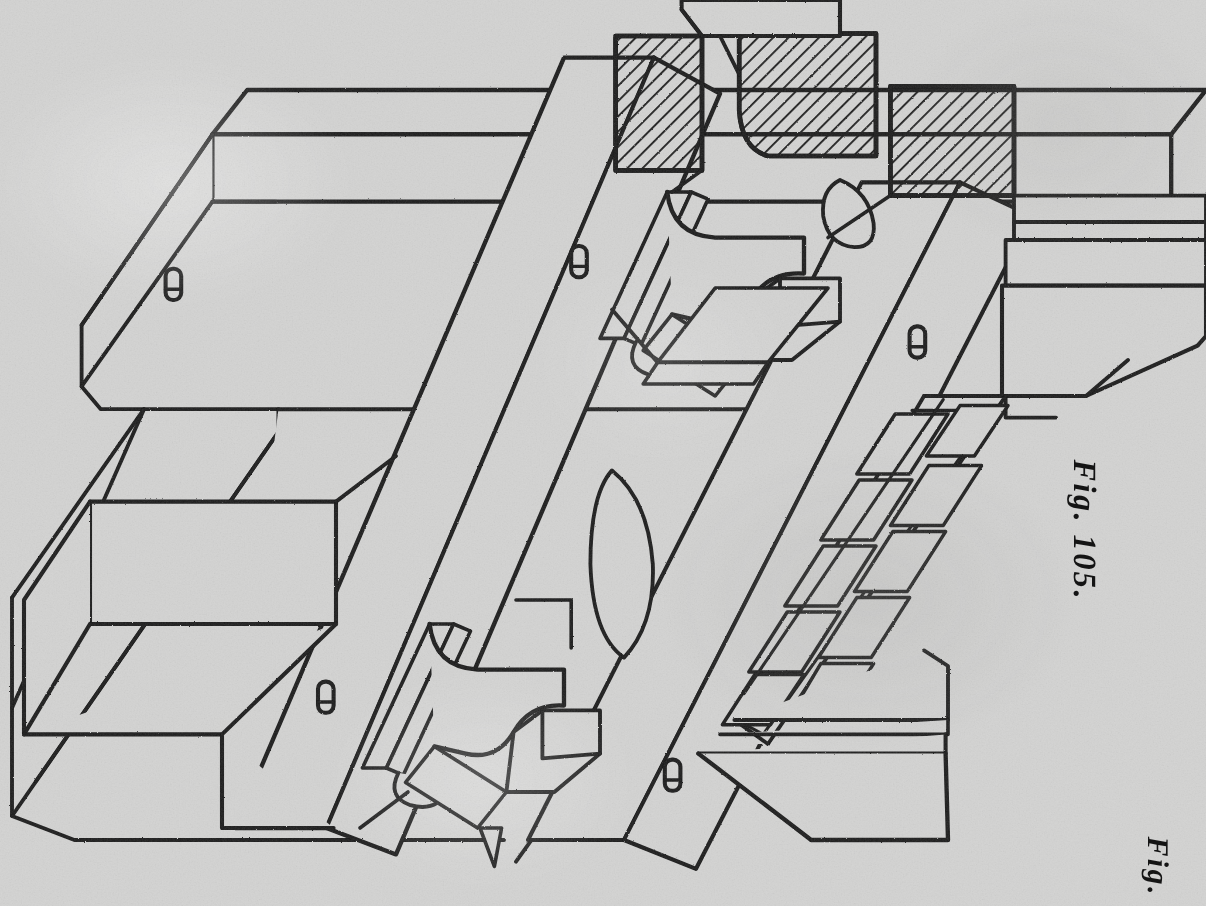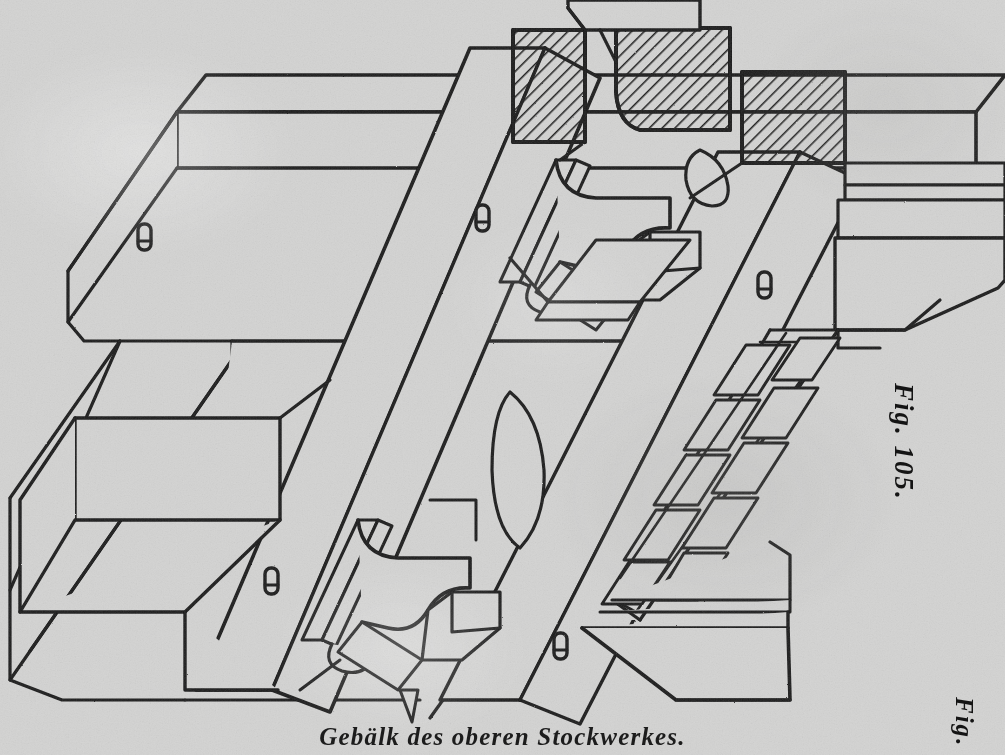--- a/index.html
+++ b/index.html
@@ -295,19 +295,18 @@
 
   <div id="paper-grain"></div>
   <svg id="speckle" width="1005" height="755">
     <filter id="sp">
       <feTurbulence type="fractalNoise" baseFrequency="0.85" numOctaves="3" seed="3"></feTurbulence>
       <feColorMatrix type="saturate" values="0"></feColorMatrix>
     </filter>
     <rect width="1005" height="755" filter="url(#sp)" opacity="0.5"></rect>
   </svg>
 
-  <div class="caption" id="caption-main">Gebälk des oberen Stockwerkes.</div>
 
   <div class="figlabel" id="fig-label-main">Fig. 105.</div>
 
   <div class="figlabel" id="fig-label-secondary">Fig.</div>
 
 </div>
 
 </body></html>

